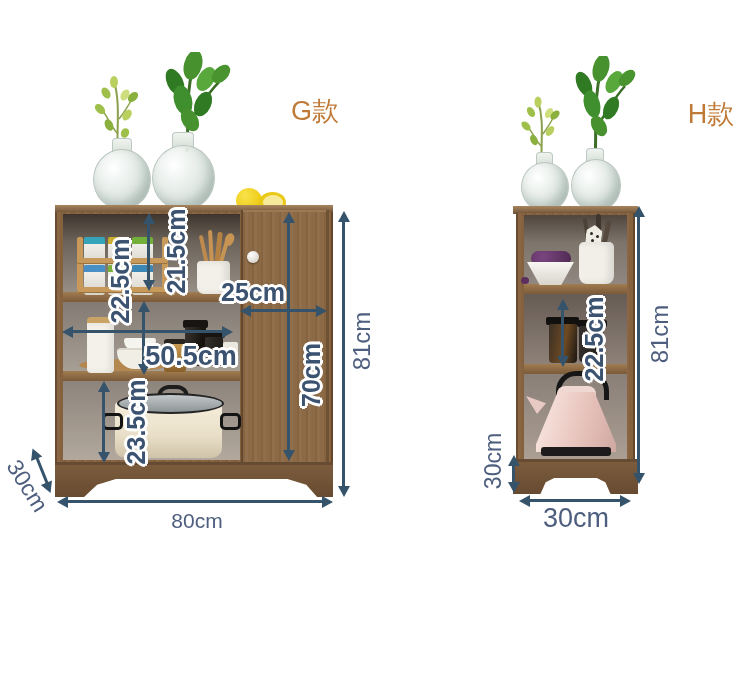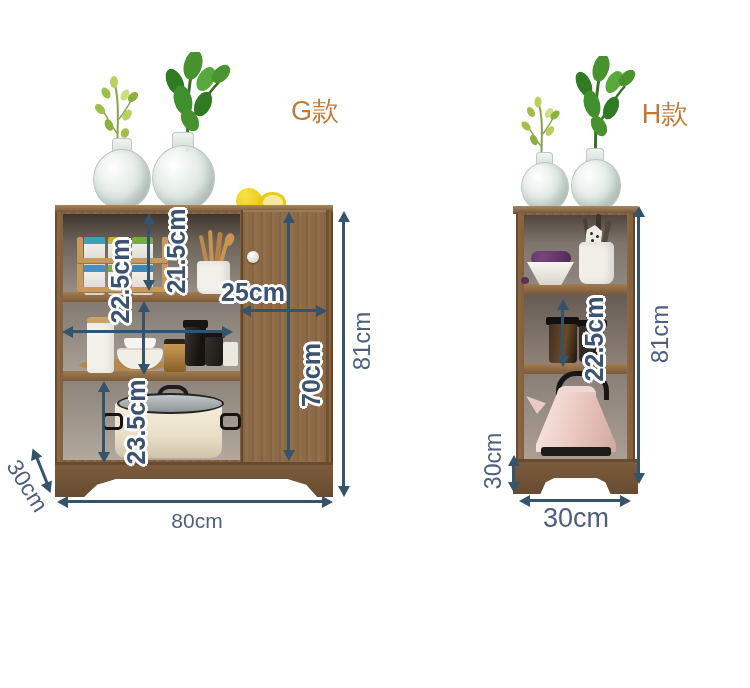--- a/index.html
+++ b/index.html
@@ -33,21 +33,21 @@
   .sjar{position:absolute;width:21px;border-radius:2px 2px 3px 3px;background:linear-gradient(#f0eee8,#d7d4ca);}
   .rackwood{position:absolute;background:#c79a5c;border-radius:2px;box-shadow:inset 0 -1px 0 #9c733e;}
   .stick{position:absolute;border-radius:2px;}
 </style>
 </head>
 <body>
 
 <div class="stage">
 
   <div class="model" style="left:315px;top:111px;">G款</div>
-  <div class="model" style="left:665px;top:114px;">H款</div>
+  <div class="model" style="left:711px;top:114px;">H款</div>
 
   <svg class="abs" style="left:83px;top:75px;" width="70" height="80" viewBox="0 0 70 80">
     <path d="M35 80 C33 55 38 30 31 6" stroke="#8aa04c" stroke-width="2" fill="none"></path>
     <path d="M34 58 C26 48 24 40 18 34" stroke="#8aa04c" stroke-width="1.5" fill="none"></path>
     <path d="M36 44 C42 36 46 30 50 22" stroke="#8aa04c" stroke-width="1.5" fill="none"></path>
     <ellipse cx="31" cy="7" rx="4" ry="6" fill="#b9cf5e"></ellipse>
     <ellipse cx="23" cy="18" rx="4" ry="6" fill="#9ec04a" transform="rotate(-30 23 18)"></ellipse>
     <ellipse cx="42" cy="20" rx="4" ry="6" fill="#cede7c" transform="rotate(30 42 20)"></ellipse>
     <ellipse cx="17" cy="34" rx="4" ry="6" fill="#9ec04a" transform="rotate(-45 17 34)"></ellipse>
     <ellipse cx="50" cy="22" rx="4" ry="6" fill="#8ab03e" transform="rotate(45 50 22)"></ellipse>
@@ -120,20 +120,21 @@
   <div class="abs" style="left:115px;top:402px;width:107px;height:56px;border-radius:4px 4px 10px 10px;background:linear-gradient(180deg,#f4ecd9 10%,#e9dfc8 60%,#cfc3a8);"></div>
   <div class="abs" style="left:117px;top:393px;width:103px;height:17px;border-radius:50%;background:linear-gradient(#c3c9ca,#8d9496);border:2px solid #242424;"></div>
   <div class="abs" style="left:102px;top:413px;width:15px;height:11px;border:3px solid #141414;border-radius:5px;"></div>
   <div class="abs" style="left:220px;top:413px;width:15px;height:11px;border:3px solid #141414;border-radius:5px;"></div>
 
   <div class="dimv" style="left:147px;top:223px;height:58px;"></div>
   <div class="lbl rot outl" style="left:176px;top:251px;">21.5cm</div>
   <div class="dimv" style="left:142px;top:311px;height:54px;"></div>
   <div class="lbl rot outl" style="left:120px;top:281px;">22.5cm</div>
   <div class="dimh" style="left:72px;top:330px;width:151px;"></div>
+  <div class="lbl outl" style="left:191px;top:356px;font-size:27px;">50.5cm</div>
   <div class="dimh" style="left:250px;top:309px;width:67px;"></div>
   <div class="lbl outl" style="left:253px;top:292px;">25cm</div>
   <div class="dimv" style="left:287px;top:222px;height:229px;"></div>
   <div class="lbl rot outl" style="left:311px;top:375px;">70cm</div>
   <div class="dimv" style="left:102px;top:391px;height:62px;"></div>
   <div class="lbl rot outl" style="left:136px;top:422px;">23.5cm</div>
   <div class="dimv" style="left:342px;top:221px;height:266px;"></div>
   <div class="lbl rot plain" style="left:362px;top:341px;font-size:24px;">81cm</div>
   <div class="dimh" style="left:28px;top:469px;width:28px;transform:rotate(68deg);transform-origin:center;"></div>
   <div class="lbl plain" style="left:27px;top:486px;font-size:23px;transform:translate(-50%,-50%) rotate(58deg);">30cm</div>

